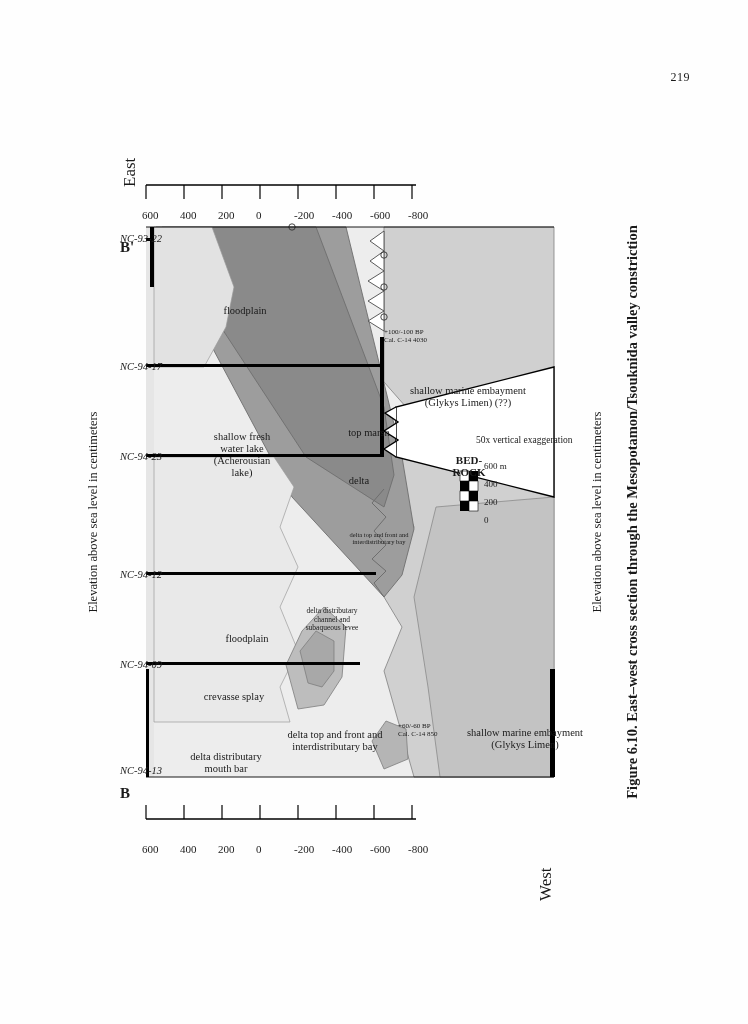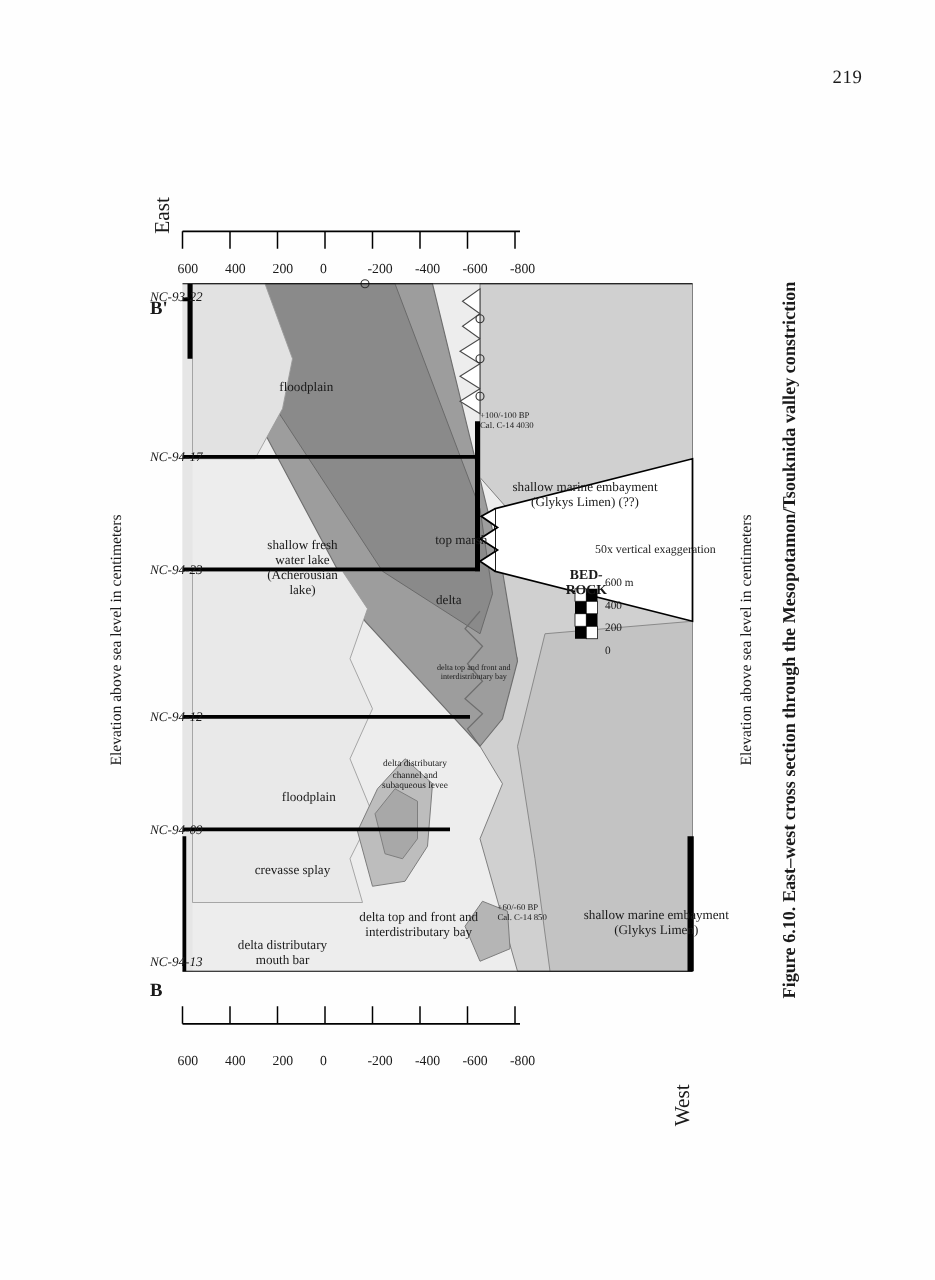--- a/index.html
+++ b/index.html
@@ -15,23 +15,23 @@
     color: #1a1a1a;
     overflow: hidden;
   }
   .page {
     position: absolute;
     inset: 0;
     background: #fefefe;
   }
   .page-number {
     position: absolute;
-    top: 54px;
+    top: 70px;
     right: 58px;
-    font-size: 15px;
+    font-size: 12px;
     letter-spacing: 0.5px;
     font-family: "Liberation Serif", serif;
   }
 
   
   .figure-rot {
     position: absolute;
     left: 374px;
     top: 512px;
     width: 830px;   

